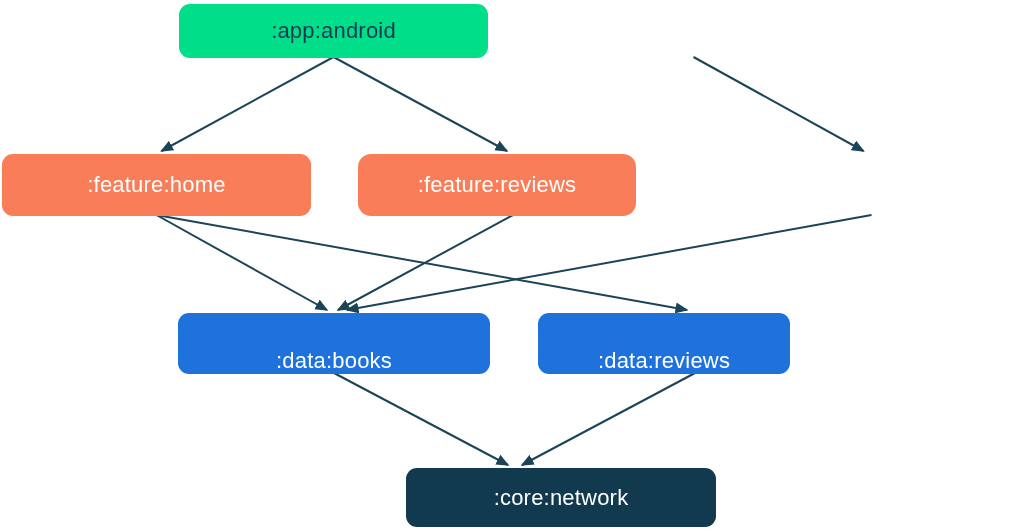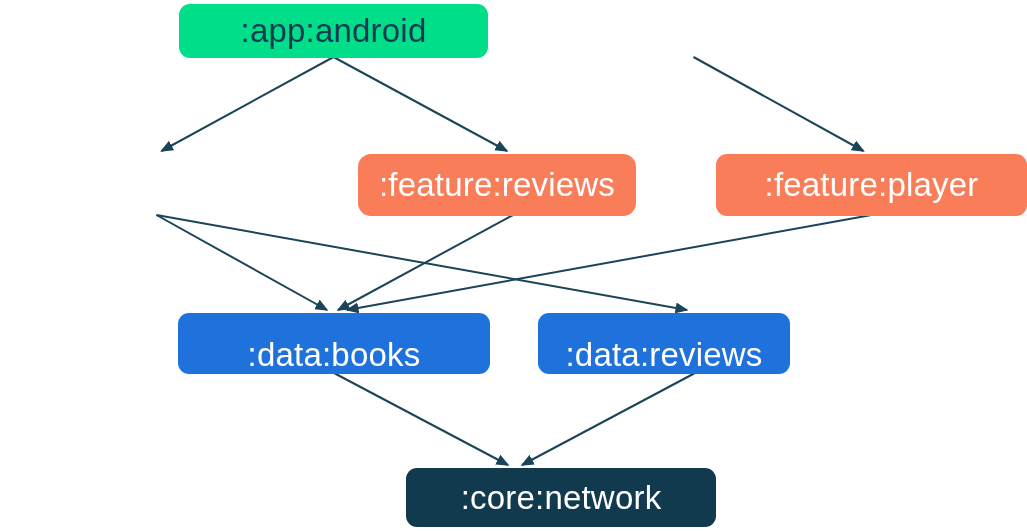--- a/index.html
+++ b/index.html
@@ -28,21 +28,21 @@
   }
   #arrowhead path {
     fill: var(--edge, #1b4459);
   }
   .node {
     position: absolute;
     display: flex;
     align-items: center;
     justify-content: center;
     border-radius: 11px;
-    font-size: 33px;
+    font-size: 22px;
     font-weight: 400;
     letter-spacing: 0.2px;
     white-space: nowrap;
     box-sizing: border-box;
   }
   .node.app     { background: var(--app-node, #00de8a);     color: var(--app-text, #123a50); }
   .node.feature { background: var(--feature-node, #fa7d5a); color: var(--light-text, #ffffff); }
   .node.data    { background: var(--data-node, #1f72dc);    color: var(--light-text, #ffffff); align-items: flex-end; }
   .node.core    { background: var(--core-node, #113a4f);    color: var(--light-text, #ffffff); }
 </style>
@@ -63,25 +63,25 @@
       <line x1="156.5" y1="215" x2="687" y2="310" marker-end="url(#arrowhead)"></line>
       <line x1="513" y1="215" x2="338" y2="310" marker-end="url(#arrowhead)"></line>
       <line x1="871.5" y1="215" x2="347" y2="310" marker-end="url(#arrowhead)"></line>
       <line x1="334" y1="373" x2="508" y2="465" marker-end="url(#arrowhead)"></line>
       <line x1="695" y1="373" x2="522" y2="465" marker-end="url(#arrowhead)"></line>
     </svg>
 
 <div class="node app" style="left: 179px; top: 4px; width: 309px; height: 54px;">
       <span>:app:android</span>
     </div>
+    <div class="node feature" style="left: 2px; top: 154px; width: 309px; height: 62px;">
+      <span>:feature:home</span>
+    </div>
     <div class="node feature" style="left: 358px; top: 154px; width: 278px; height: 62px; border-radius: 13px;">
       <span>:feature:reviews</span>
-    </div>
-    <div class="node feature" style="left: 716px; top: 154px; width: 311px; height: 62px;">
-      <span>:feature:player</span>
     </div>
     <div class="node data" style="left: 178px; top: 313px; width: 312px; height: 61px;">
       <span>:data:books</span>
     </div>
     <div class="node data" style="left: 538px; top: 313px; width: 252px; height: 61px;">
       <span>:data:reviews</span>
     </div>
     <div class="node core" style="left: 358px; top: 468px; width: 310px; height: 59px; margin-left: 48px;">
       <span>:core:network</span>
     </div>

